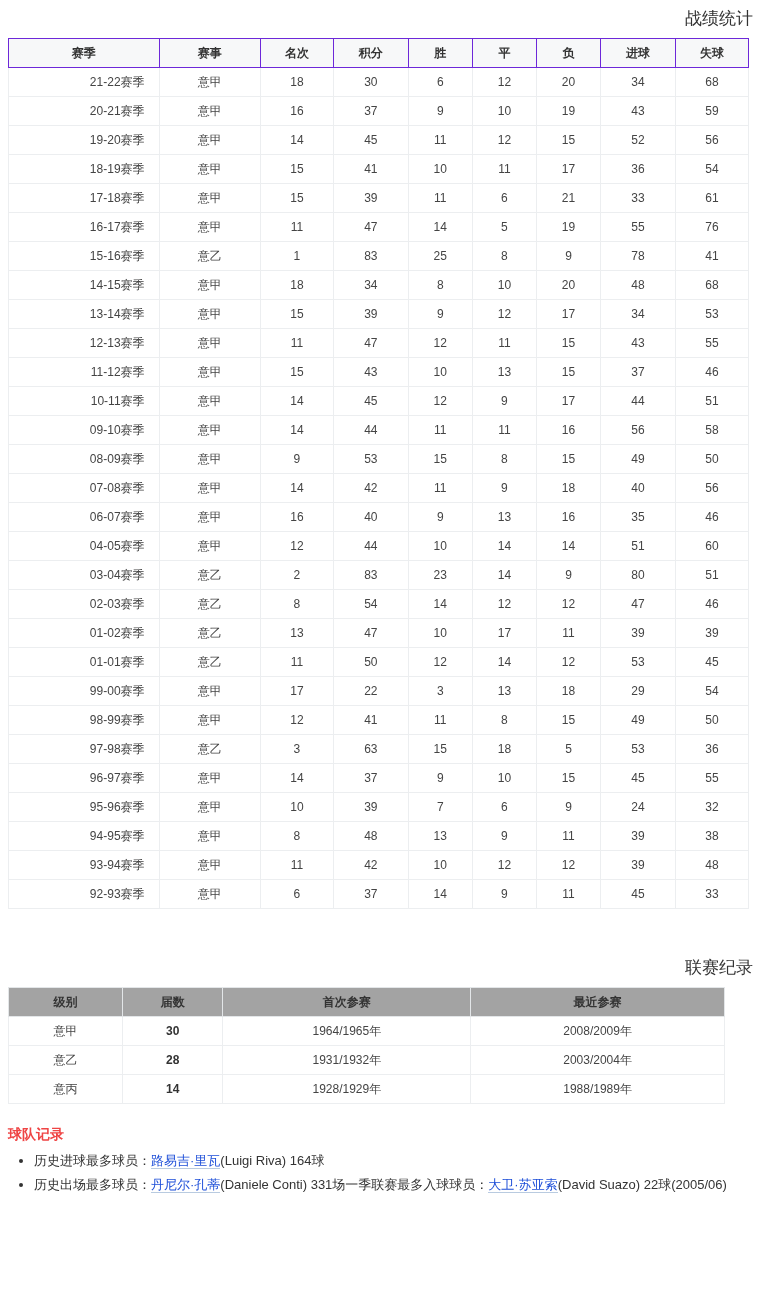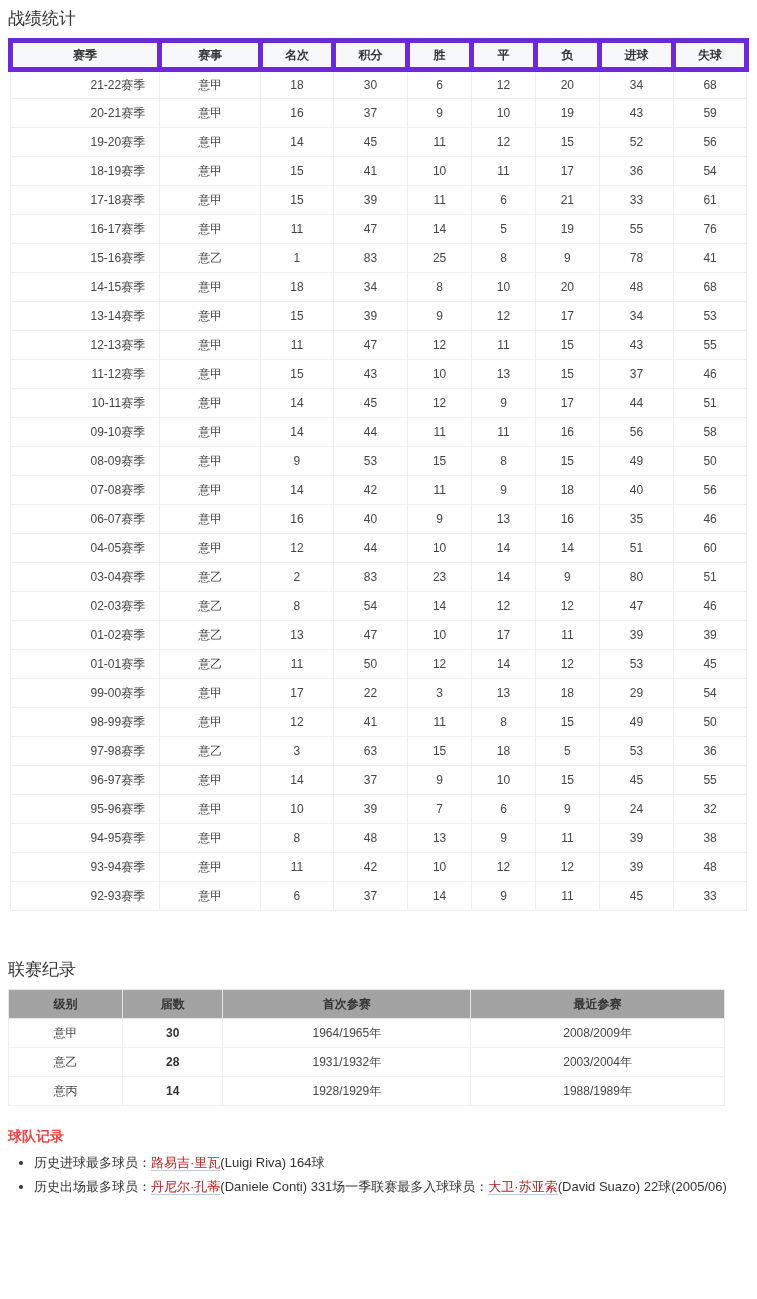--- a/index.html
+++ b/index.html
@@ -15,42 +15,43 @@
     -webkit-font-smoothing: antialiased;
   }
   .page {
     width: 757px;
     padding: 0;
   }
   h2.section-title {
     font-size: 17px;
     font-weight: normal;
     color: #333;
-    margin: 8px 12px 8px 8px;
+    margin: 8px 4px 8px 8px;
     line-height: 22px;
+    text-align: right;
   }
   h3.sub-title {
     font-size: 14px;
     font-weight: bold;
     color: #ef4444;
     margin: 14px 0 6px 8px;
     line-height: 20px;
   }
   .table-wrap {
     margin: 0 8px 0 8px;
   }
   table.stats {
     border-collapse: collapse;
     width: 741px;
     font-size: 12px;
     background: #fff;
   }
   table.stats thead th {
     background: #f7f8f9;
-    border: 5px solid #6d28d9;
+    border: 1px solid #6d28d9;
     font-weight: bold;
     color: #333;
     height: 29px;
     text-align: center;
     font-size: 12px;
   }
   table.stats tbody td {
     border: 1px solid #eceef0;
     height: 29px;
     text-align: center;
@@ -102,21 +103,21 @@
 
   ul.records-list {
     margin: 4px 0 0 0;
     padding-left: 34px;
     font-size: 13px;
     line-height: 22px;
     color: #333;
   }
   ul.records-list li { margin-bottom: 2px; }
   a.link {
-    color: #b91c1c;
+    color: #1d4ed8;
     text-decoration: none;
     border-bottom: 1px solid #b9cbe0;
   }
   .spacer-lg { height: 40px; }
   .spacer-sm { height: 6px; }
 </style>
 </head>
 <body>
 
 <div class="page">

